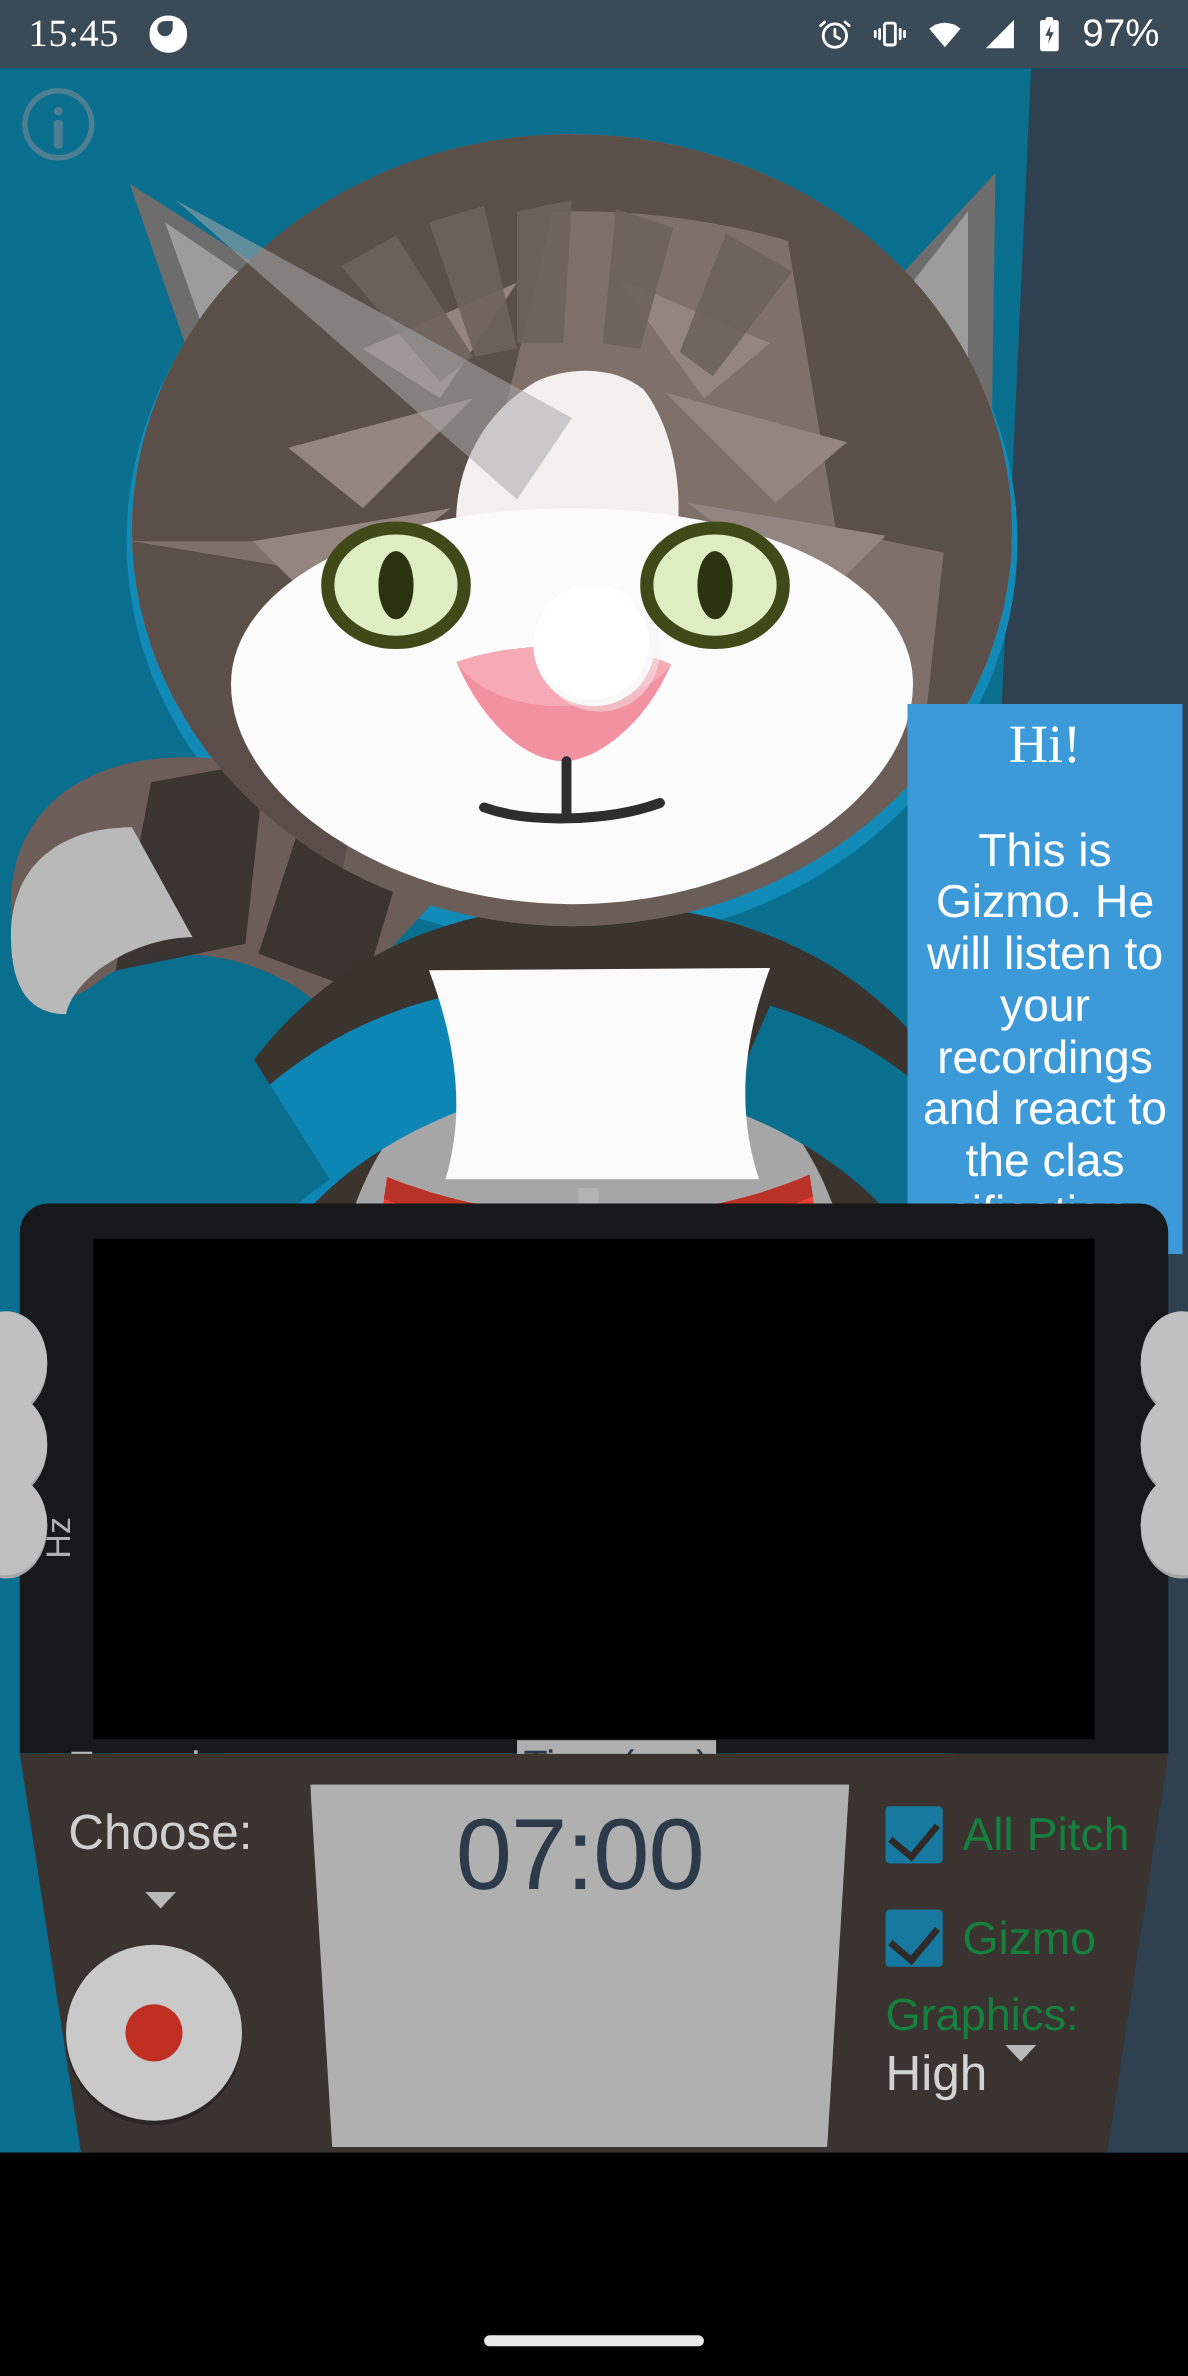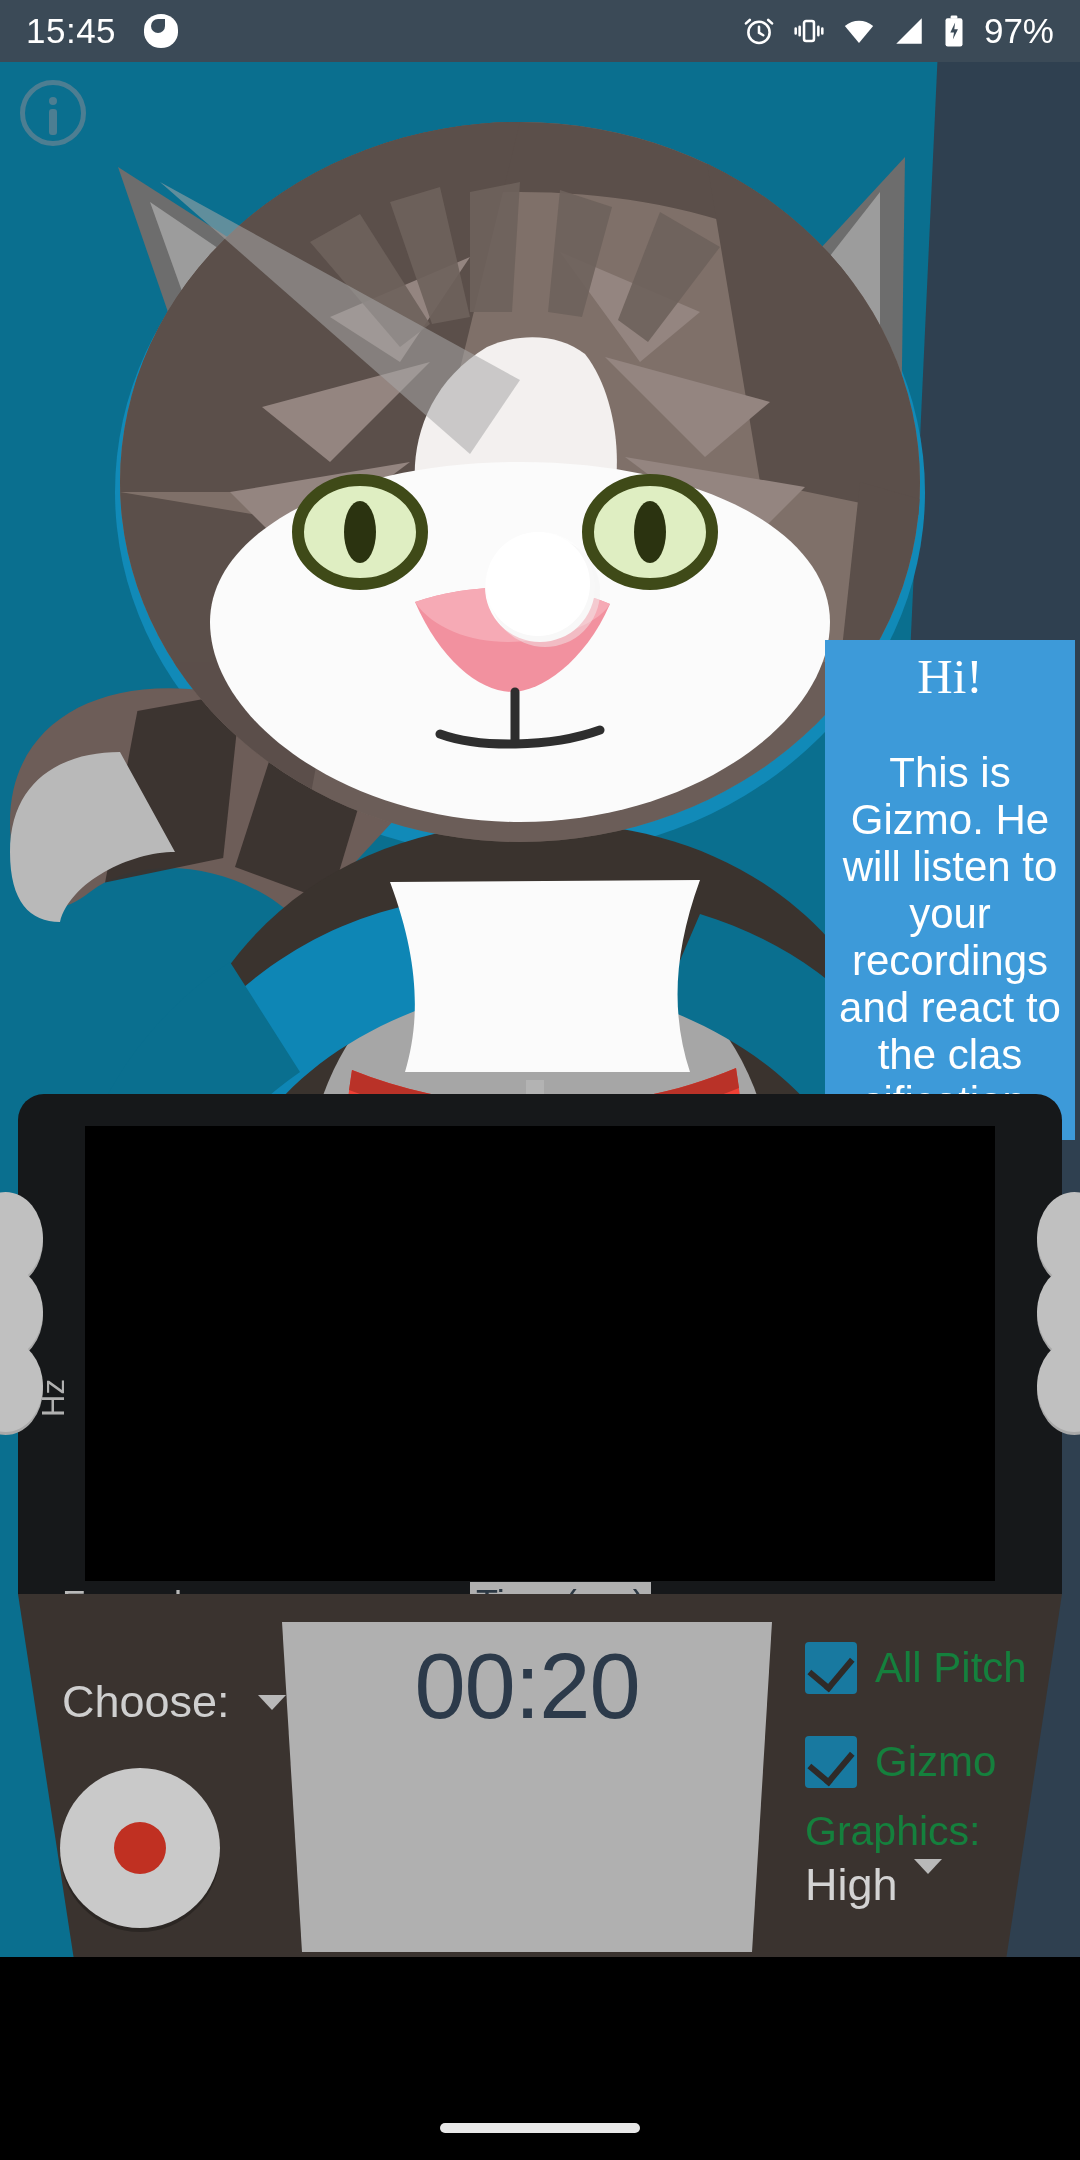--- a/index.html
+++ b/index.html
@@ -7,21 +7,21 @@
   body { font-family:"Liberation Sans", sans-serif; }
 
   #root { position:relative; width:1080px; height:2160px; background:#000; }
 
   
   #statusbar {
     position:absolute; left:0; top:0; width:1080px; height:62px;
     background:#3b4a57; color:#ffffff;
     display:flex; align-items:center; padding:0 26px;
   }
-  #sb-time { font-size:35px; font-weight:400; letter-spacing:.5px; }
+  #sb-time { font-size:35px; font-weight:400; letter-spacing:.5px;font-family:Liberation Serif, serif; }
   #sb-appicon { margin-left:28px; width:34px; height:34px; position:relative; display:inline-block; }
   #sb-appicon .oval { position:absolute; inset:0; background:#fff; border-radius:50%/46%; }
   #sb-appicon .notch { position:absolute; left:7px; top:5px; width:14px; height:14px;
       background:#3b4a57; border-radius:50% 0 50% 50%; }
   #sb-right { margin-left:auto; display:flex; align-items:center; gap:16px; }
   .sb-ico { display:block; }
   #sb-batt-txt { font-size:35px; margin-left:2px; }
 
   
   #app {
@@ -99,21 +99,21 @@
   
   #timer-panel {
     position:absolute; left:282px; top:1622px; width:490px; height:330px;
     background:#b0b0b0;
     clip-path: polygon(0 0, 490px 0, 470px 330px, 20px 330px);
     display:flex; align-items:flex-start; justify-content:center; padding-top:12px;
   }
   #timer-text { color:#2c3a4a; font-size:92px; letter-spacing:-1px; }
 
   #choose-row {
-    position:absolute; left:62px; top:1676px; display:flex; align-items:center; gap:28px;
+    position:absolute; left:62px; top:1640px; display:flex; align-items:center; gap:28px;flex-direction:column;
   }
   #choose-label { color:#cfcfcf; font-size:45px; }
   .caret { width:0;height:0;border-left:14px solid transparent;border-right:14px solid transparent;
            border-top:15px solid #b9b9b9; }
 
   #record-btn {
     position:absolute; left:60px; top:1768px; width:160px; height:160px;
     background:#c9c9c9; border-radius:50%;
     display:flex; align-items:center; justify-content:center;
     box-shadow:0 4px 0 rgba(0,0,0,.25);
@@ -303,21 +303,21 @@
       <span class="lobe l2"></span>
       <span class="lobe l3"></span>
   </div>
   <div class="paw" id="paw-right">
     <span class="lobe l1"></span>
       <span class="lobe l2"></span>
       <span class="lobe l3"></span>
   </div>
 
   <div id="timer-panel">
-    <span id="timer-text">00:20</span>
+    <span id="timer-text">07:00</span>
   </div>
 
   <div id="choose-row">
     <span id="choose-label">Choose:</span>
     <span class="caret"></span>
   </div>
 
   <div id="record-btn">
     <span class="dot"></span>
   </div>

